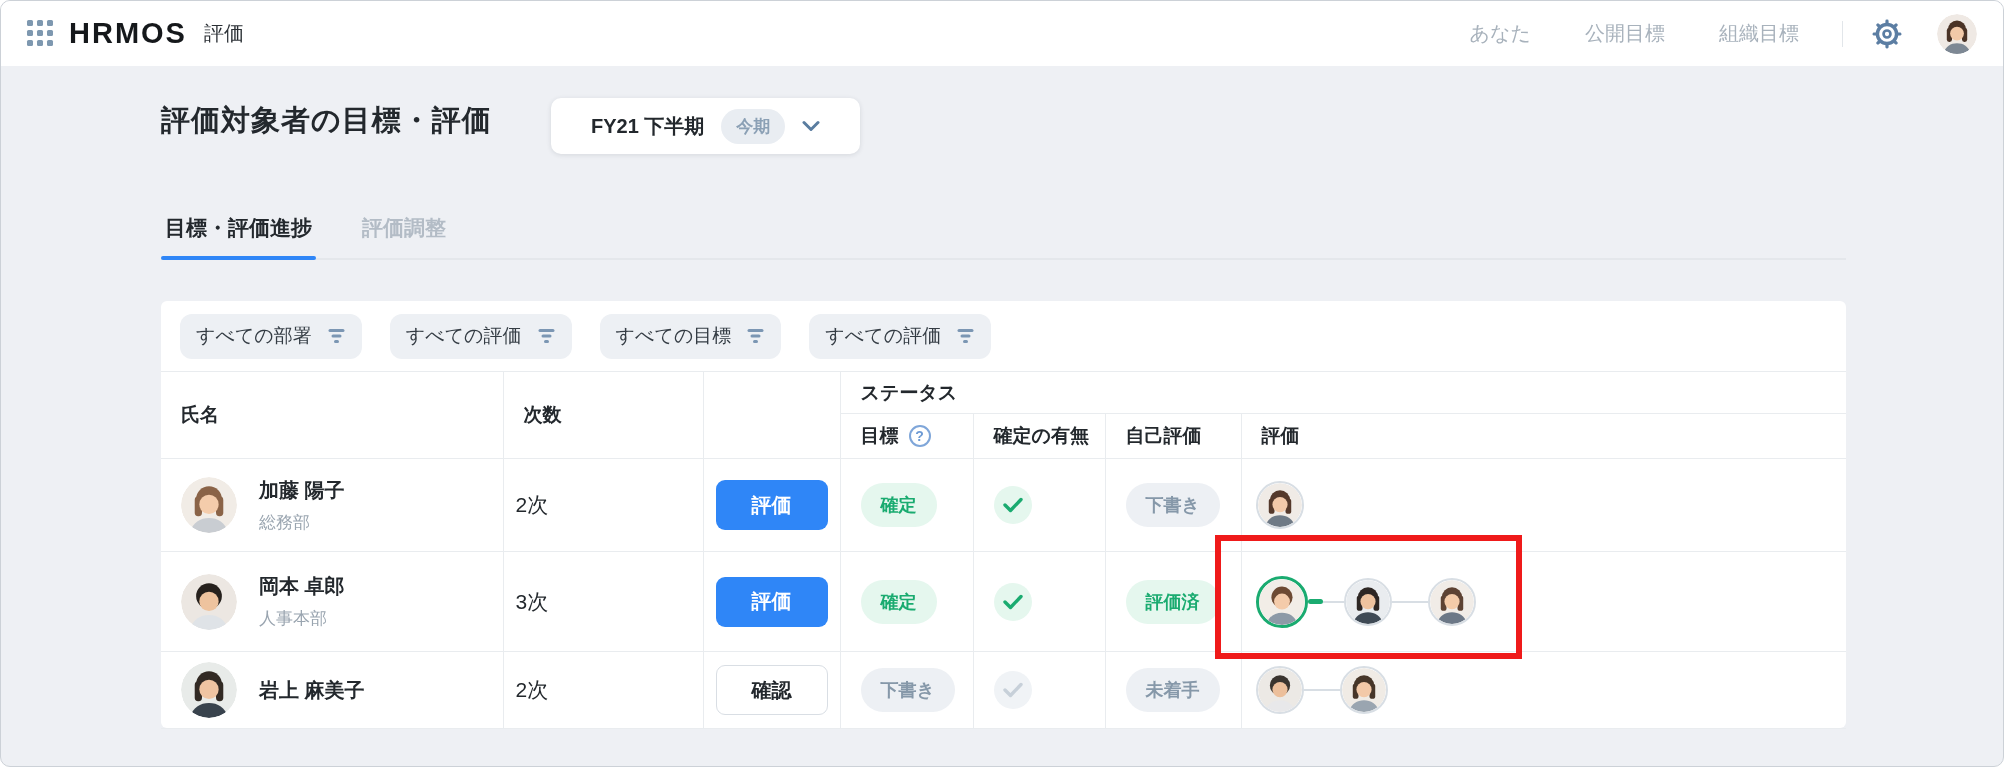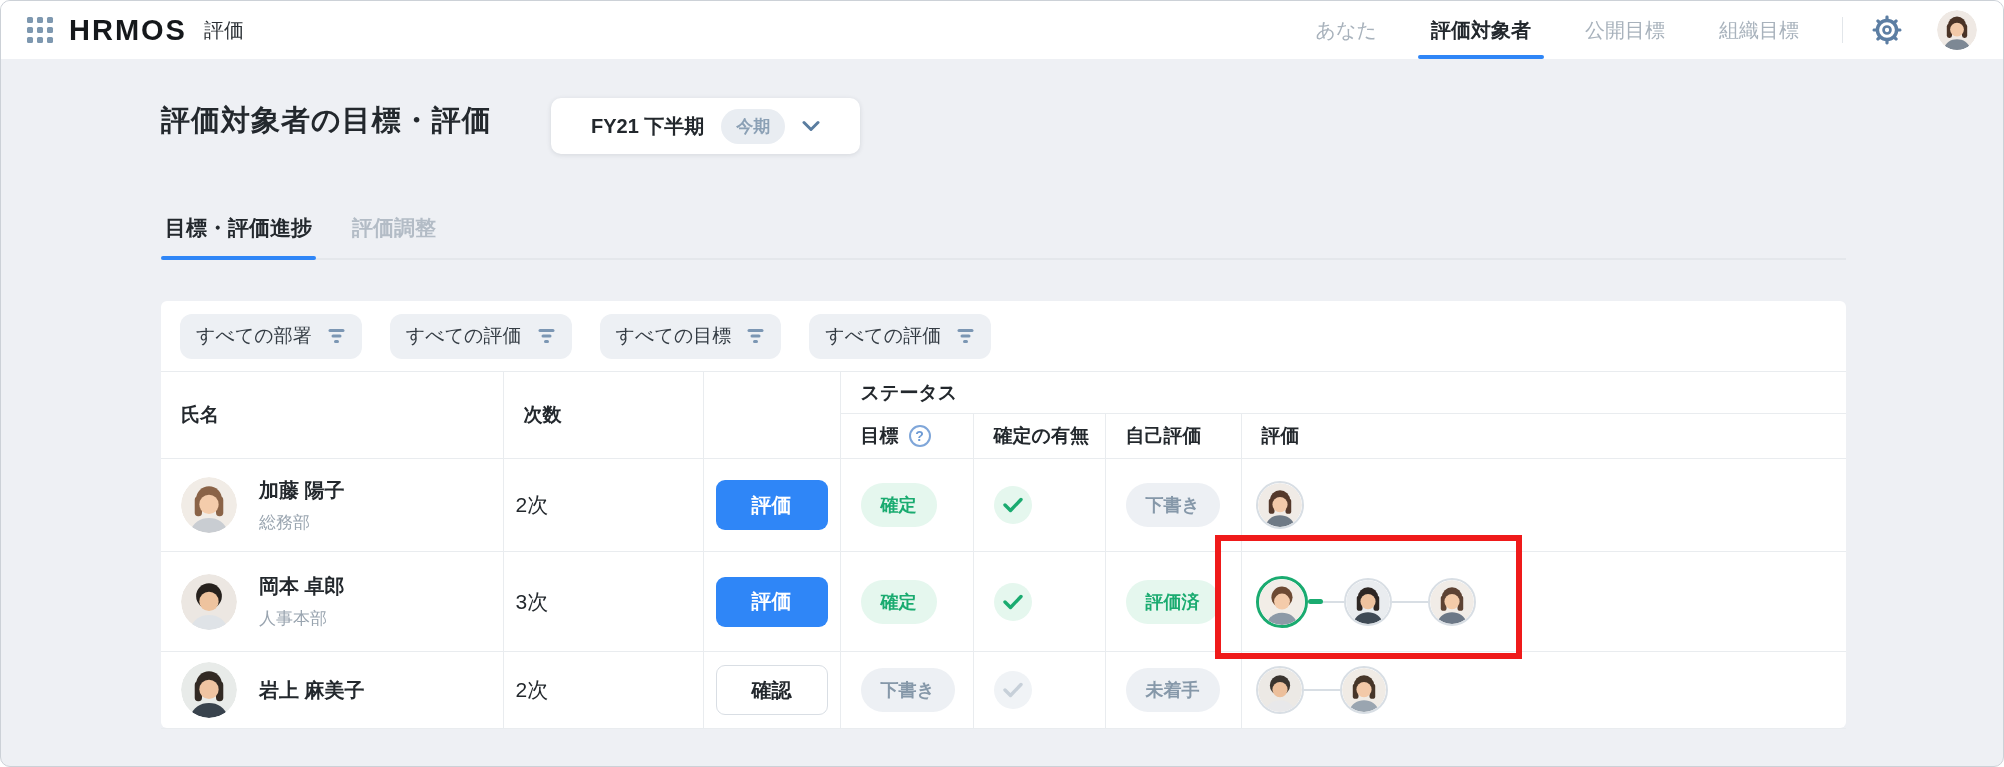--- a/index.html
+++ b/index.html
@@ -2,21 +2,21 @@
 <html><head>
 <meta charset="utf-8">
 <style>
   * { margin:0; padding:0; box-sizing:border-box; }
   html,body { background:#fff; }
   body { width:2004px; height:767px; font-family:"Liberation Sans","DejaVu Sans",sans-serif; }
   .app { position:relative; width:2004px; height:767px; background:#eef0f4;
          border:1px solid #ccd1d7; border-radius:10px; overflow:hidden; }
 
   
-  .header { position:absolute; top:0; left:0; right:0; height:58px; background:#fff;
+  .header { position:absolute; top:0; left:0; right:0; height:65px; background:#fff;
             display:flex; align-items:center; padding:0 26px; z-index:10; }
   .brand { display:flex; align-items:center; gap:15px; }
   .grid-icon { width:27px; height:27px; display:grid; grid-template-columns:repeat(3,6px);
                grid-template-rows:repeat(3,6px); gap:4px; cursor:pointer; }
   .grid-icon i { width:6px; height:6px; background:#7e98b0; border-radius:1.5px; }
   .logo { font-size:29px; font-weight:800; letter-spacing:2px; color:#15181b; }
   .product { font-size:20px; color:#2a2f34; margin-left:2px; }
   .nav { margin-left:auto; display:flex; align-items:center; height:100%; }
   .nav-item { position:relative; height:100%; display:flex; align-items:center;
               padding:0 27px; font-size:20px; color:#a8b2bc; cursor:pointer; white-space:nowrap; }
@@ -33,21 +33,21 @@
   .page-title { position:absolute; left:160px; top:100px; font-size:29px; font-weight:700;
               color:#23282d; letter-spacing:1px; }
   .period { position:absolute; left:550px; top:97px; height:56px; display:flex; align-items:center;
               gap:17px; background:#fff; border-radius:10px; padding:0 40px;
               box-shadow:0 1px 5px rgba(30,40,60,.12); cursor:pointer; }
   .period-label { font-size:20px; font-weight:700; color:#23282d; white-space:nowrap; }
   .period-badge { background:#e9edf2; color:#8ba0b5; font-size:17px; font-weight:700;
               padding:6px 15px; border-radius:999px; white-space:nowrap; }
 
   
-  .tabs { position:absolute; left:160px; top:213px; width:1685px; display:flex; gap:32px;
+  .tabs { position:absolute; left:160px; top:213px; width:1685px; display:flex; gap:42px;
               border-bottom:2px solid #e4e7eb; }
   .tab { position:relative; font-size:21px; font-weight:700; padding:0 4px 16px; color:#b3bcc6;
               cursor:pointer; white-space:nowrap; }
   .tab.active { color:#23282d; }
   .tab.active::after { content:""; position:absolute; left:0; right:0; bottom:-2px; height:4px;
               background:#2f86f7; border-radius:2px; }
 
   
   .card { position:absolute; left:160px; top:300px; width:1685px; height:427px; background:#fff;
               border-radius:6px; }
@@ -119,21 +119,20 @@
           <i></i>
           <i></i>
           <i></i>
           <i></i>
       </span>
       <span class="logo">HRMOS</span>
       <span class="product">評価</span>
     </div>
     <nav class="nav">
       <div class="nav-item">あなた</div>
-      <div class="nav-item active">評価対象者</div>
       <div class="nav-item">公開目標</div>
       <div class="nav-item">組織目標</div>
       <span class="nav-divider"></span>
       <span class="gear-btn">
         <svg width="32" height="32" viewBox="0 0 24 24">
           <g fill="#5c7ea3">
             <rect x="10.8" y="1.2" width="2.4" height="4" rx="1"></rect>
             <rect x="10.8" y="1.2" width="2.4" height="4" rx="1" transform="rotate(45 12 12)"></rect>
             <rect x="10.8" y="1.2" width="2.4" height="4" rx="1" transform="rotate(90 12 12)"></rect>
             <rect x="10.8" y="1.2" width="2.4" height="4" rx="1" transform="rotate(135 12 12)"></rect>

